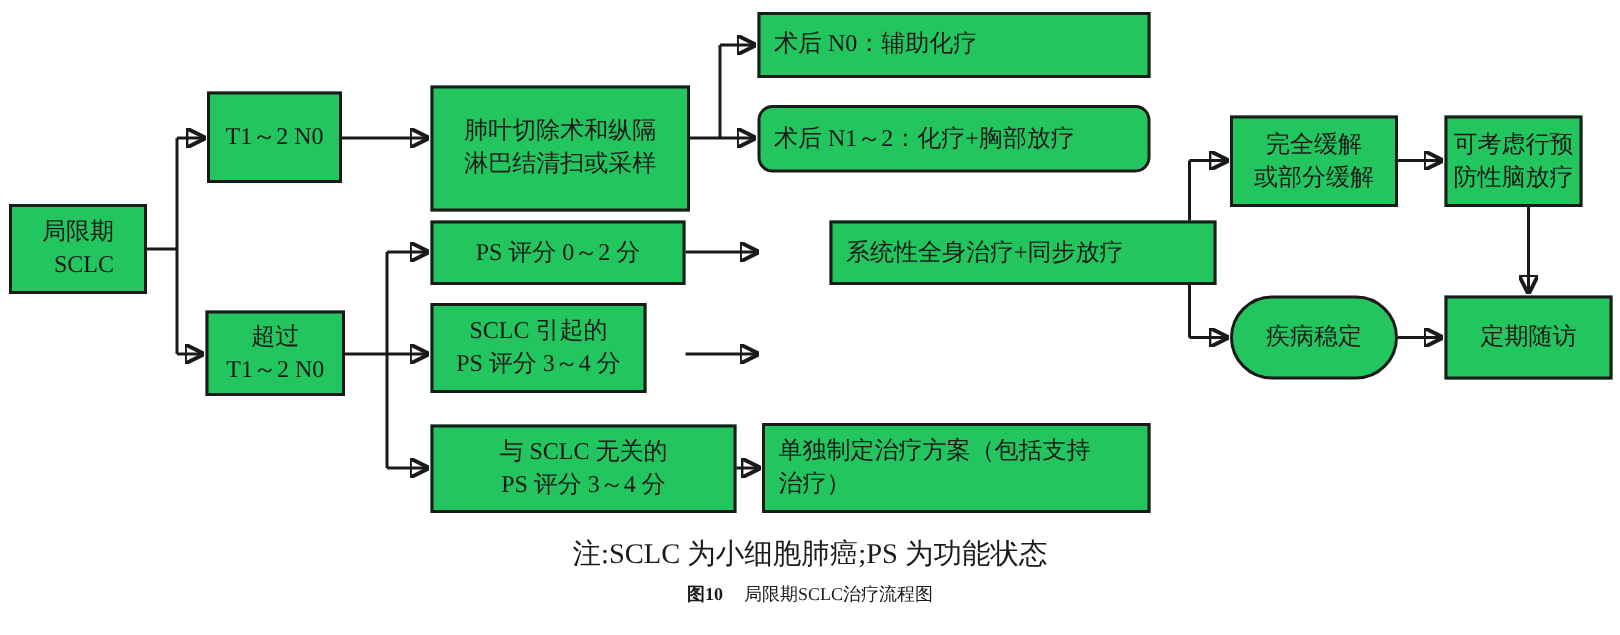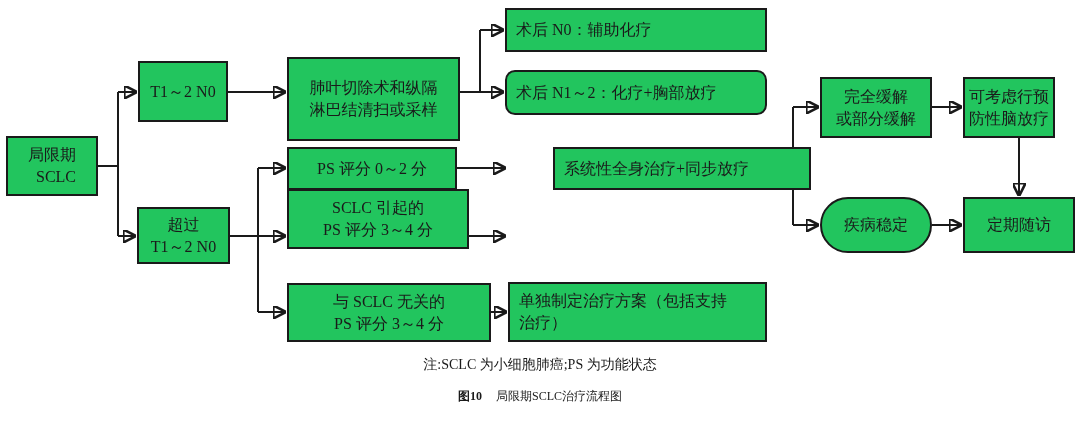--- a/index.html
+++ b/index.html
@@ -25,33 +25,33 @@
   .node .lbl{white-space:pre-line;}
   .node.align-left{justify-content:flex-start;padding:0 9px;text-align:left;}
   
   #n-limited{left:6px;top:136px;width:92px;height:60px;text-align:right;}
   #n-t12n0{left:138px;top:61px;width:90px;height:61px;}
   #n-beyond{left:137px;top:207px;width:93px;height:57px;}
   #n-lobectomy{left:287px;top:57px;width:173px;height:84px;}
   #n-postop-n0{left:505px;top:8px;width:262px;height:44px;}
   #n-postop-n12{left:505px;top:70px;width:262px;height:45px;border-radius:10px;}
   #n-ps02{left:287px;top:147px;width:170px;height:43px;}
-  #n-sclc-ps34{left:287px;top:189px;width:182px;height:60px;justify-content:center;}
+  #n-sclc-ps34{left:287px;top:202px;width:144px;height:60px;justify-content:center;}
   #n-nonsclc-ps34{left:287px;top:283px;width:204px;height:59px;}
   #n-sys-concurrent{left:507px;top:147px;width:258px;height:43px;margin-left:46px;}
   #n-sys-optional{left:507px;top:205px;width:260px;height:63px;}
   #n-individualized{left:508px;top:282px;width:259px;height:60px;}
   #n-remission{left:820px;top:77px;width:112px;height:61px;}
   #n-pci{left:963px;top:77px;width:92px;height:61px;}
   #n-stable{left:820px;top:197px;width:112px;height:56px;border-radius:28px;}
   #n-followup{left:963px;top:197px;width:112px;height:56px;}
   
   .note-line{
     position:absolute;left:0;top:356px;width:100%;
-    text-align:center;font-size:14px;color:#1a1a1a;
+    text-align:center;font-size:19px;color:#1a1a1a;
   }
   .figure-caption{
     position:absolute;left:0;top:388px;width:100%;
     text-align:center;font-size:12px;color:#1a1a1a;
   }
   .figure-caption .fig-label{font-weight:bold;margin-right:14px;}
 </style>
 </head>
 <body>
 

